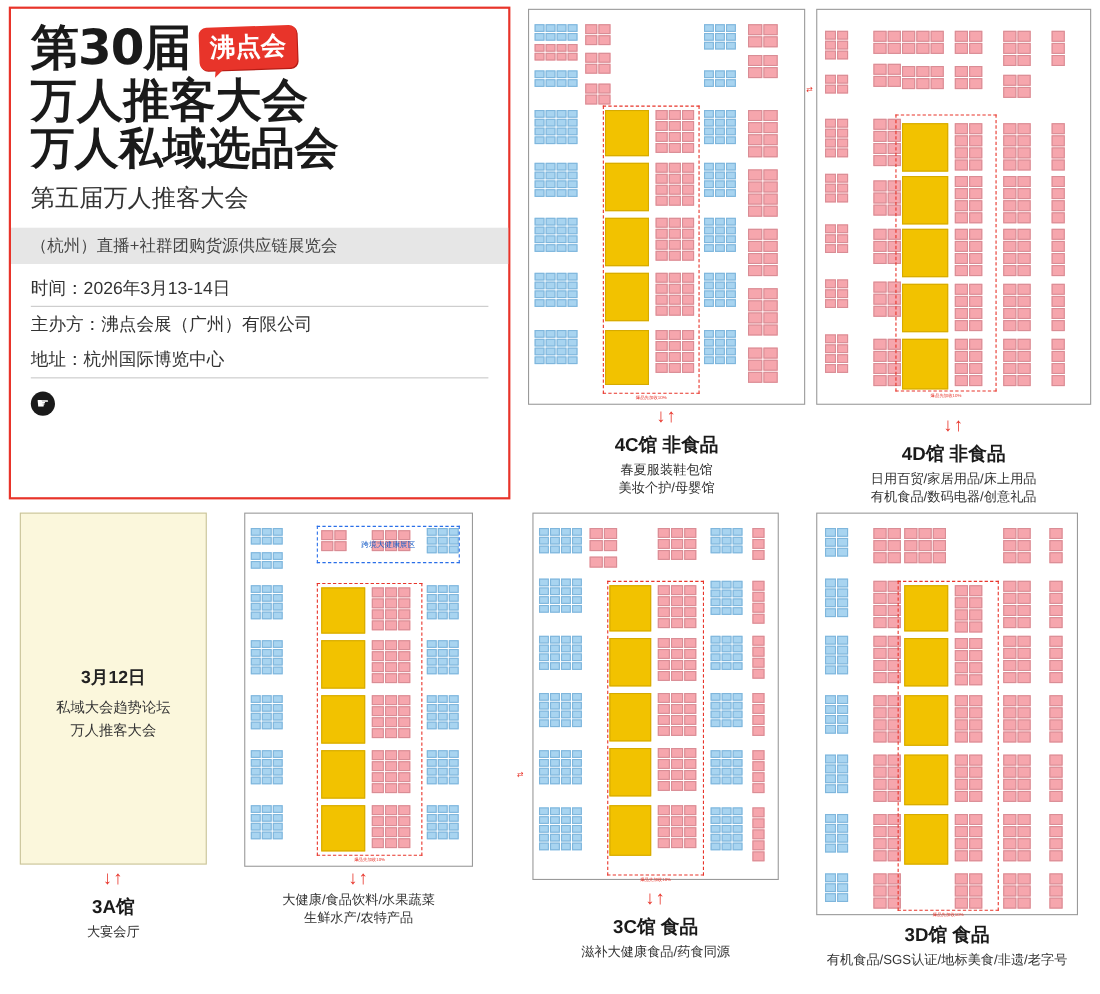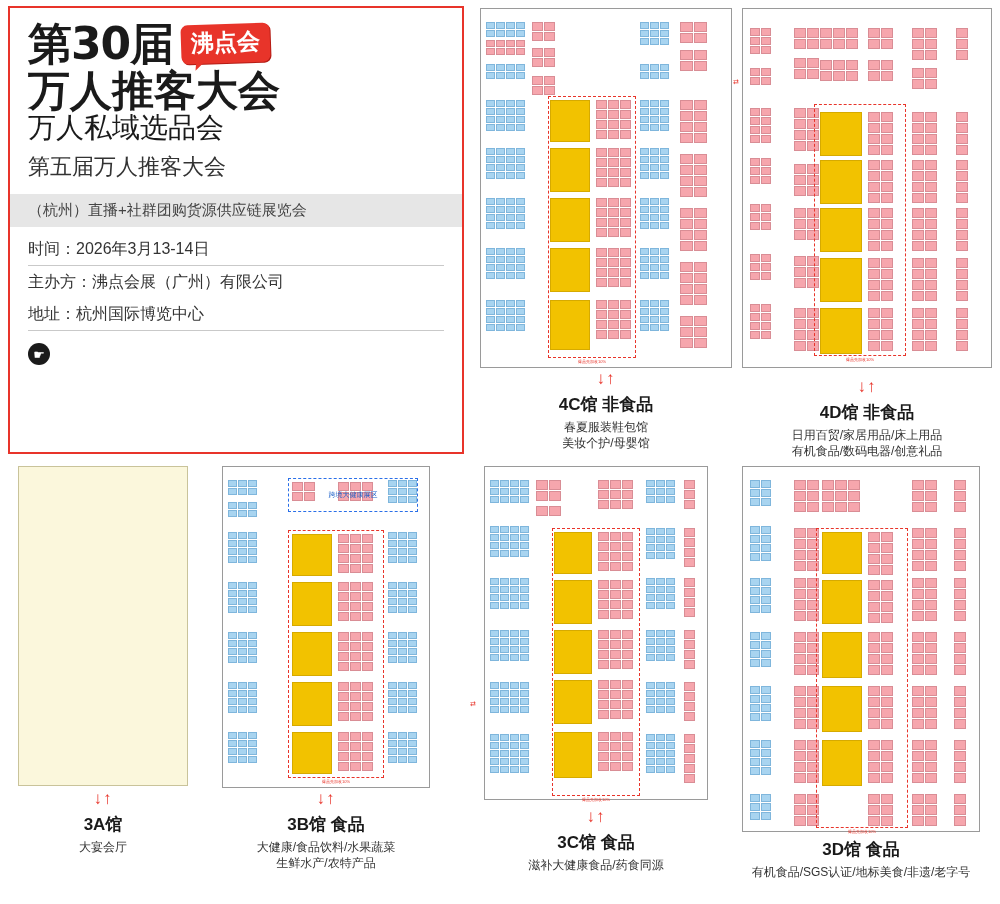--- a/index.html
+++ b/index.html
@@ -33,21 +33,21 @@
     content:"";position:absolute;left:14px;bottom:-7px;
     border-width:8px 7px 0 0;border-style:solid;
     border-color:#e8342a transparent transparent transparent;
     transform:rotate(6deg);
   }
   .t-line2{
     font-size:42px;font-weight:bold;line-height:1.08;color:#1a1a1a;margin-top:2px;
     font-family:"DejaVu Sans",sans-serif;letter-spacing:0px;
   }
   .t-line3{
-    font-size:28px;font-weight:normal;line-height:1.1;color:#1a1a1a;margin-top:0px;
+    font-size:40px;font-weight:bold;line-height:1.1;color:#1a1a1a;margin-top:0px;
     font-family:"DejaVu Sans",sans-serif;
   }
   .t-sub{font-size:22px;color:#333;margin-top:8px;}
   .t-gray{
     margin-top:12px;background:#e6e6e6;color:#444;font-size:15px;
     padding:7px 18px;
   }
   .meta{padding:6px 18px 0 18px;}
   .meta-row{font-size:16px;color:#333;padding:6px 0 5px 0;}
   .meta-row.u{border-bottom:1px solid #c9c9c9;}
@@ -692,20 +692,25 @@
   <div class="arrows">↓↑</div>
   <div class="hall-name" style="margin-top:6px;">4D馆 非食品</div>
   <div class="hall-desc" style="white-space:pre-line;">日用百贸/家居用品/床上用品
 有机食品/数码电器/创意礼品</div>
 </div>
 
 <div class="corr" style="left:733px;top:78px;">⇄</div>
 
 <div id="hall-3a" class="hall" style="left:18px;top:466px;width:170px;height:320px;">
   <div class="hall-box hall-3a"></div>
+  <div class="hall-3a-text">
+    <div class="b">3月12日</div>
+    <div class="s" style="white-space:pre-line;">私域大会趋势论坛
+万人推客大会</div>
+  </div>
 </div>
 <div class="hall-label" style="position:absolute;left:18px;top:790px;width:170px;">
   <div class="arrows">↓↑</div>
   <div class="hall-name" style="margin-top:6px;">3A馆</div>
   <div class="hall-desc">大宴会厅</div>
 </div>
 
 <div id="hall-3b" class="hall" style="left:222px;top:466px;width:208px;height:322px;">
   <div class="hall-box"></div>
   <div id="g3b" style="position:absolute;left:0;top:0;right:0;bottom:0;">
@@ -928,21 +933,20 @@
     </div>
   <div class="bluezone" style="left:66px;top:12px;width:130px;height:34px;">
     <span class="bluezone-label">跨境大健康展区</span>
   </div>
   <div class="hotzone" style="left:66px;top:64px;width:96px;height:248px;">
     <span class="hotzone-label">爆品先加收10%</span>
   </div>
 </div>
 <div class="hall-label" style="position:absolute;left:222px;top:790px;width:208px;">
   <div class="arrows">↓↑</div>
-  <div class="hall-name" style="margin-top:6px;">3B馆 食品</div>
   <div class="hall-desc" style="white-space:pre-line;">大健康/食品饮料/水果蔬菜
 生鲜水产/农特产品</div>
 </div>
 
 <div id="hall-3c" class="hall" style="left:484px;top:466px;width:224px;height:334px;">
   <div class="hall-box"></div>
   <div id="g3c" style="position:absolute;left:0;top:0;right:0;bottom:0;">
       <div class="booth b-blue" style="left: 6px; top: 14px; width: 9px; height: 7px;"></div>
       <div class="booth b-blue" style="left: 16px; top: 14px; width: 9px; height: 7px;"></div>
       <div class="booth b-blue" style="left: 26px; top: 14px; width: 9px; height: 7px;"></div>

